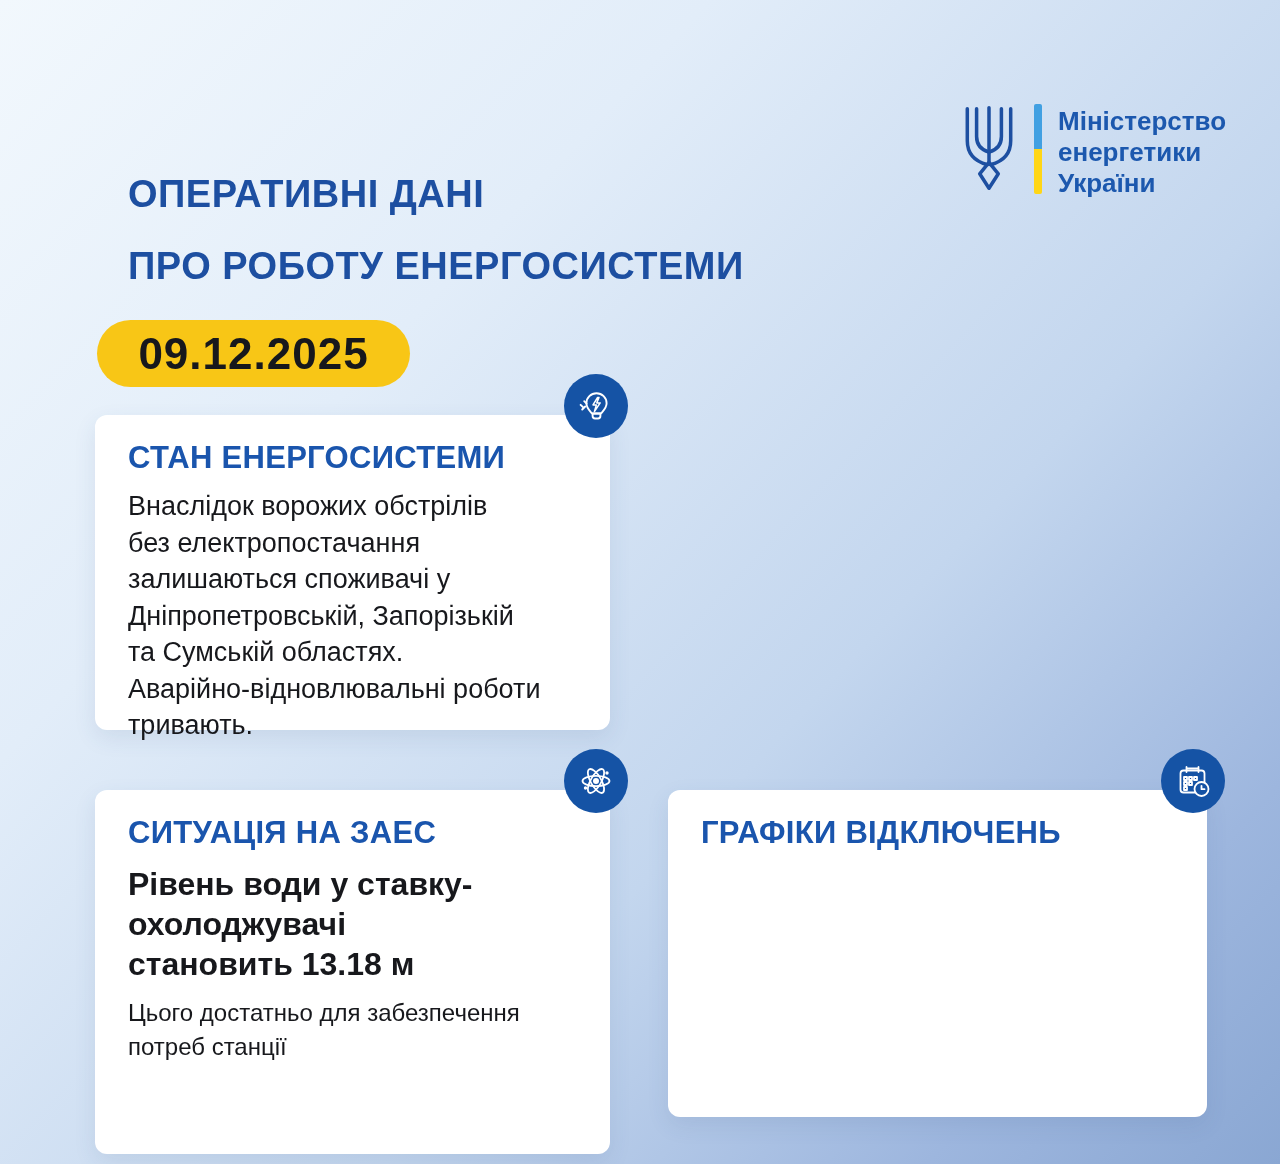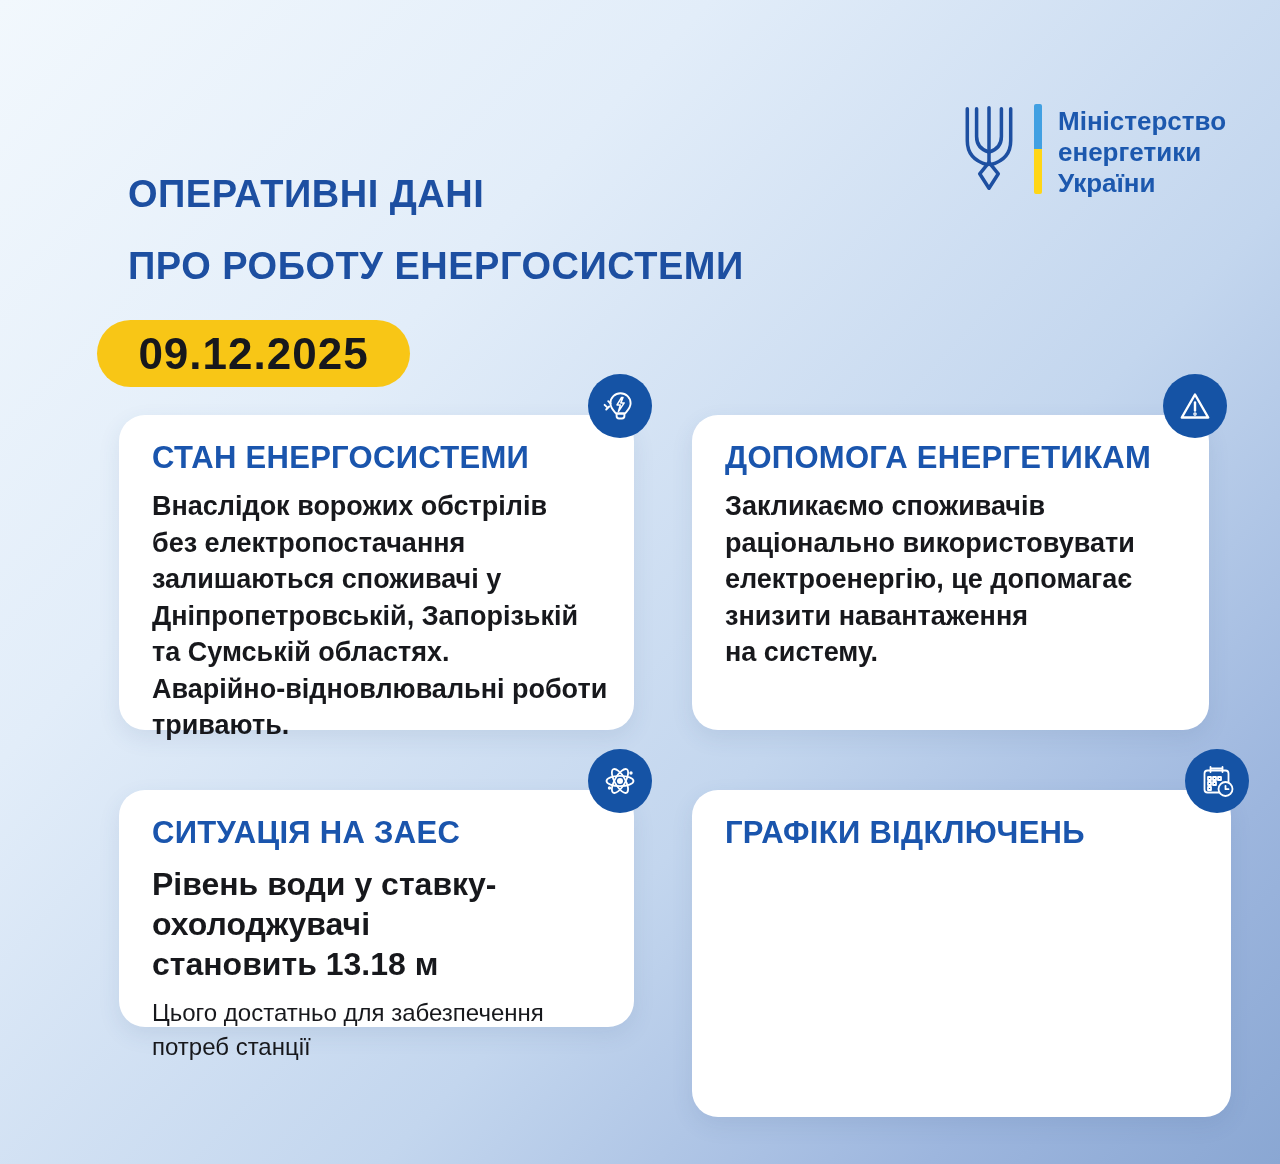--- a/index.html
+++ b/index.html
@@ -17,33 +17,33 @@
     background:linear-gradient(to bottom,#41a0e2 0 50%,#ffd616 50% 100%);}
   .logo-text{font-size:26px;line-height:31px;font-weight:700;color:#1c58ae;white-space:pre-line;margin-top:2px;}
   
   .title{position:absolute;left:128px;top:158px;font-size:38px;line-height:72px;
     font-weight:800;color:#1d4fa1;letter-spacing:.5px;white-space:pre-line;}
   
   .date-pill{position:absolute;left:97px;top:320px;width:313px;height:67px;
     background:#f8c616;border-radius:34px;display:flex;align-items:center;justify-content:center;
     font-size:44px;font-weight:800;color:#17181c;letter-spacing:1px;text-align:right;}
   
-  .card{position:absolute;background:#ffffff;border-radius:26px;
-    box-shadow:0 8px 22px rgba(52,82,130,.10);margin-left:24px;}
+  .card{position:absolute;background:#ffffff;border-radius:12px;
+    box-shadow:0 8px 22px rgba(52,82,130,.10);}
   .card-1{left:95px;top:415px;width:515px;height:315px;}
   .card-2{left:668px;top:415px;width:517px;height:315px;}
-  .card-3{left:95px;top:790px;width:515px;height:237px;}
+  .card-3{left:95px;top:790px;width:515px;height:364px;}
   .card-4{left:668px;top:790px;width:539px;height:327px;}
   .card-icon{position:absolute;top:-41px;right:-18px;width:64px;height:64px;border-radius:50%;
     background:#1553a5;display:flex;align-items:center;justify-content:center;}
   .card-icon svg{display:block;}
   .card-title{margin:0;padding:26px 26px 0 33px;font-size:31px;line-height:34px;
     font-weight:800;color:#1a55ad;letter-spacing:.3px;}
   .card-body{margin:0;padding:13px 20px 0 33px;font-size:27px;line-height:36.5px;
-    font-weight:700;color:#17181c;white-space:pre-line;}
+    font-weight:400;color:#17181c;white-space:pre-line;}
   .card-lead{margin:0;padding:14px 20px 0 33px;font-size:32px;line-height:40px;
     font-weight:700;color:#17181c;white-space:pre-line;}
   .card-note{margin:0;padding:12px 20px 0 33px;font-size:24px;line-height:34px;
     font-weight:400;color:#17181c;white-space:pre-line;}
 </style>
 </head>
 <body>
 
 <div class="canvas">
 
@@ -84,35 +84,20 @@
     <h2 class="card-title">СТАН ЕНЕРГОСИСТЕМИ</h2>
     <p class="card-body"> Внаслідок ворожих обстрілів
 без електропостачання
 залишаються споживачі у
 Дніпропетровській, Запорізькій
 та Сумській областях.
 Аварійно-відновлювальні роботи
 тривають.</p>
   </div>
 
-  <div class="card card-2">
-    <span class="card-icon">
-      <svg width="40" height="40" viewBox="0 0 40 40" fill="none" stroke="#ffffff" stroke-width="2.4" stroke-linecap="round" stroke-linejoin="round">
-        <path d="M20 8.5 L33.2 31.5 H6.8 Z"></path>
-        <path d="M20 16.5 v8"></path>
-        <circle cx="20" cy="28.1" r="0.6" fill="#ffffff"></circle>
-      </svg>
-    </span>
-    <h2 class="card-title">ДОПОМОГА ЕНЕРГЕТИКАМ</h2>
-    <p class="card-body">Закликаємо споживачів
-раціонально використовувати
-електроенергію, це допомагає
-знизити навантаження
-на систему.</p>
-  </div>
 
   <div class="card card-3">
     <span class="card-icon">
       <svg width="40" height="40" viewBox="0 0 40 40" fill="none" stroke="#ffffff" stroke-width="1.8">
         <ellipse cx="20" cy="20" rx="13.5" ry="5.2" transform="rotate(0 20 20)"></ellipse>
         <ellipse cx="20" cy="20" rx="13.5" ry="5.2" transform="rotate(60 20 20)"></ellipse>
         <ellipse cx="20" cy="20" rx="13.5" ry="5.2" transform="rotate(120 20 20)"></ellipse>
         <circle cx="20" cy="20" r="3" fill="#ffffff" stroke="none"></circle>
         <circle cx="31" cy="12" r="1.7" fill="#ffffff" stroke="none"></circle>
         <circle cx="9.5" cy="27" r="1.7" fill="#ffffff" stroke="none"></circle>

